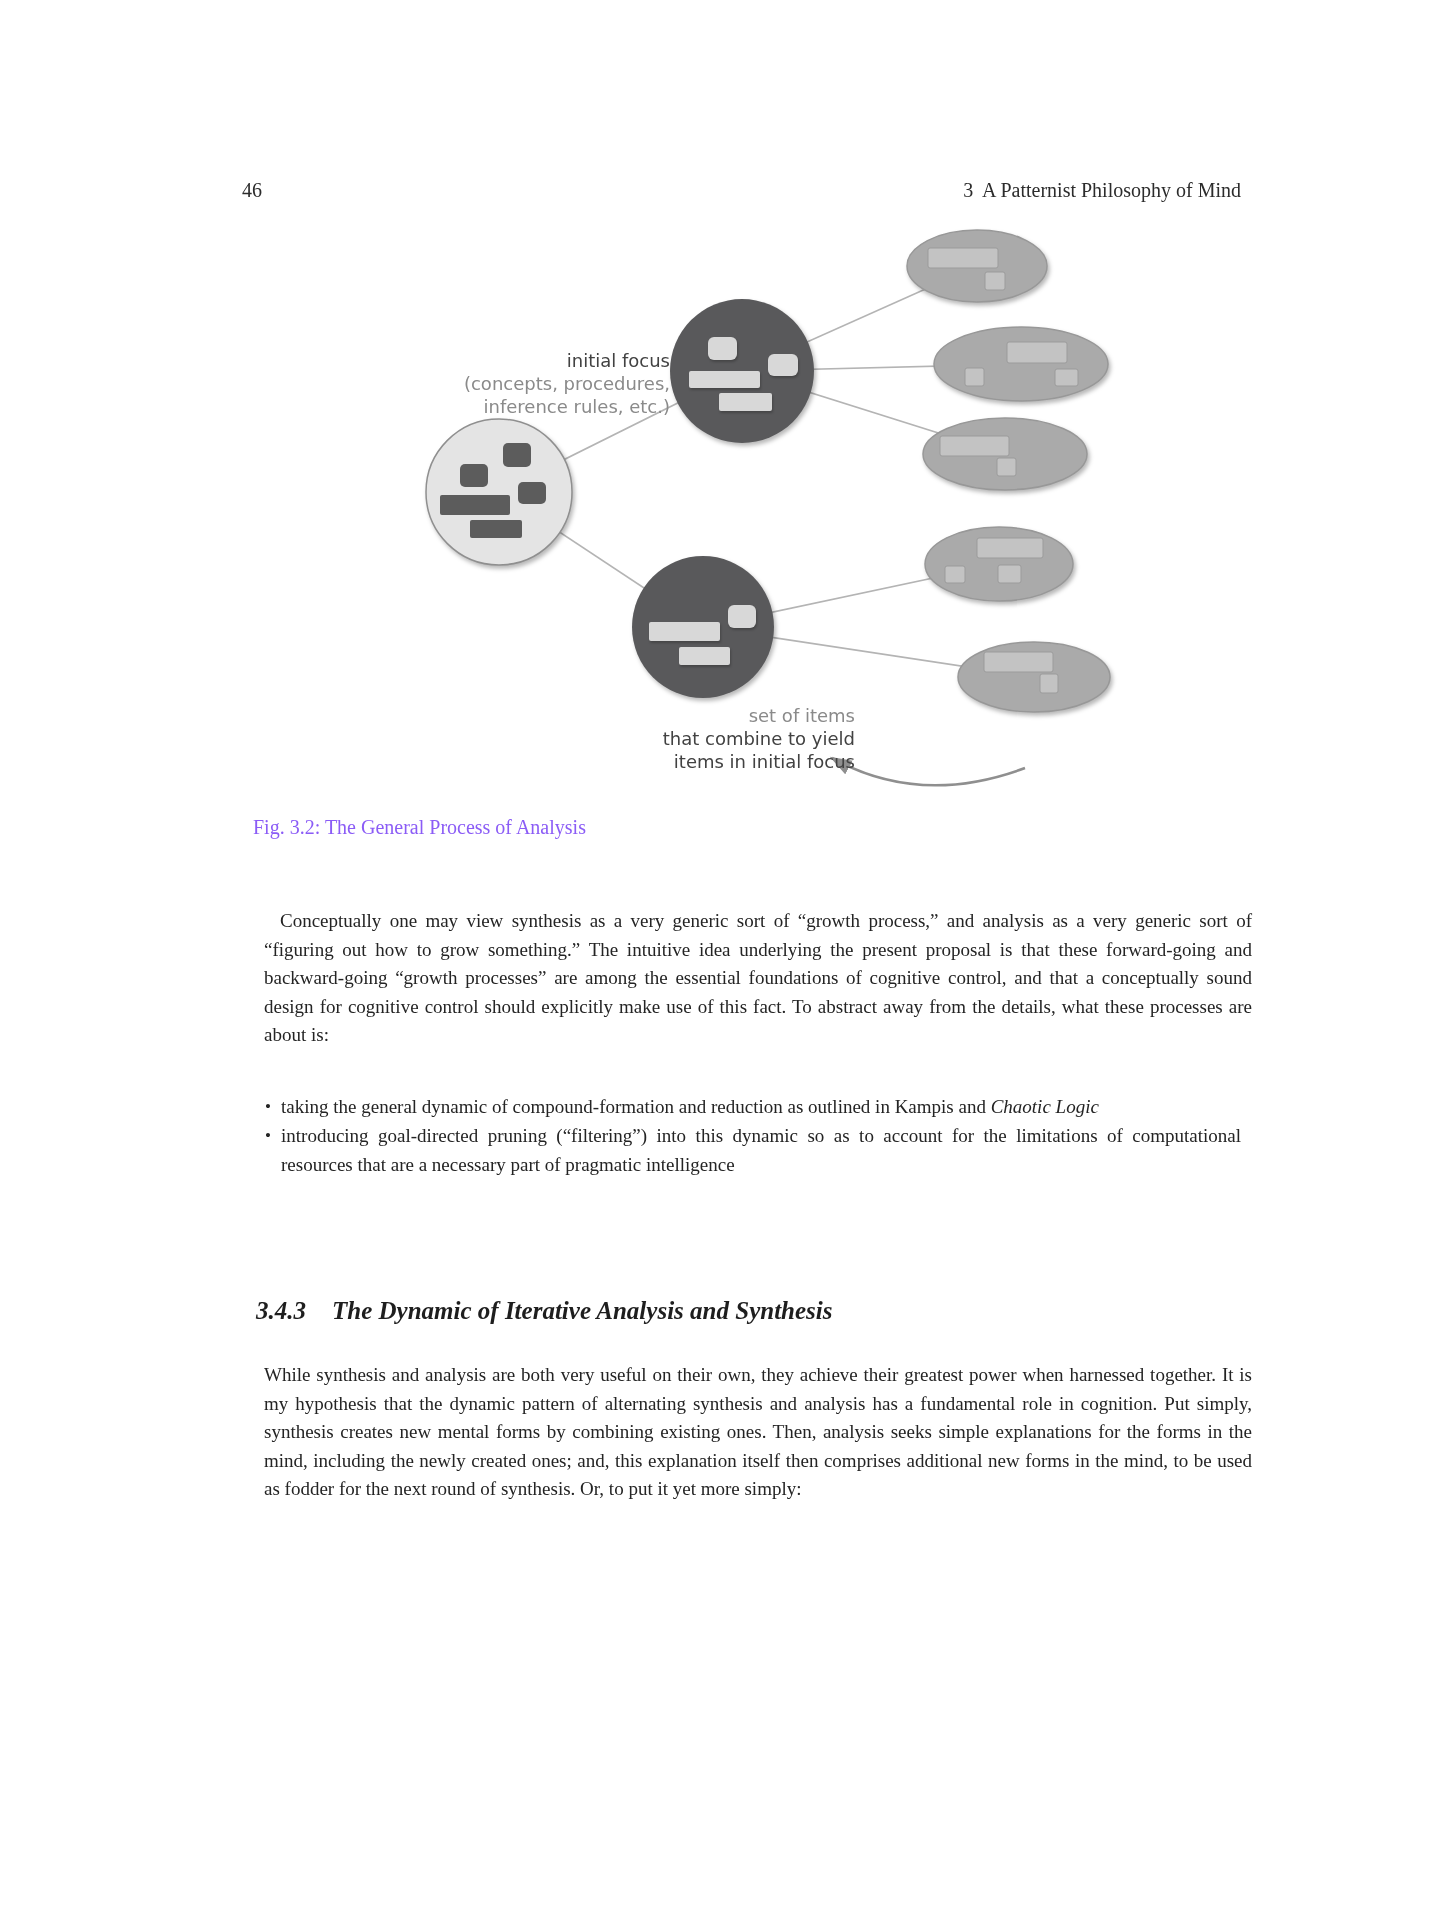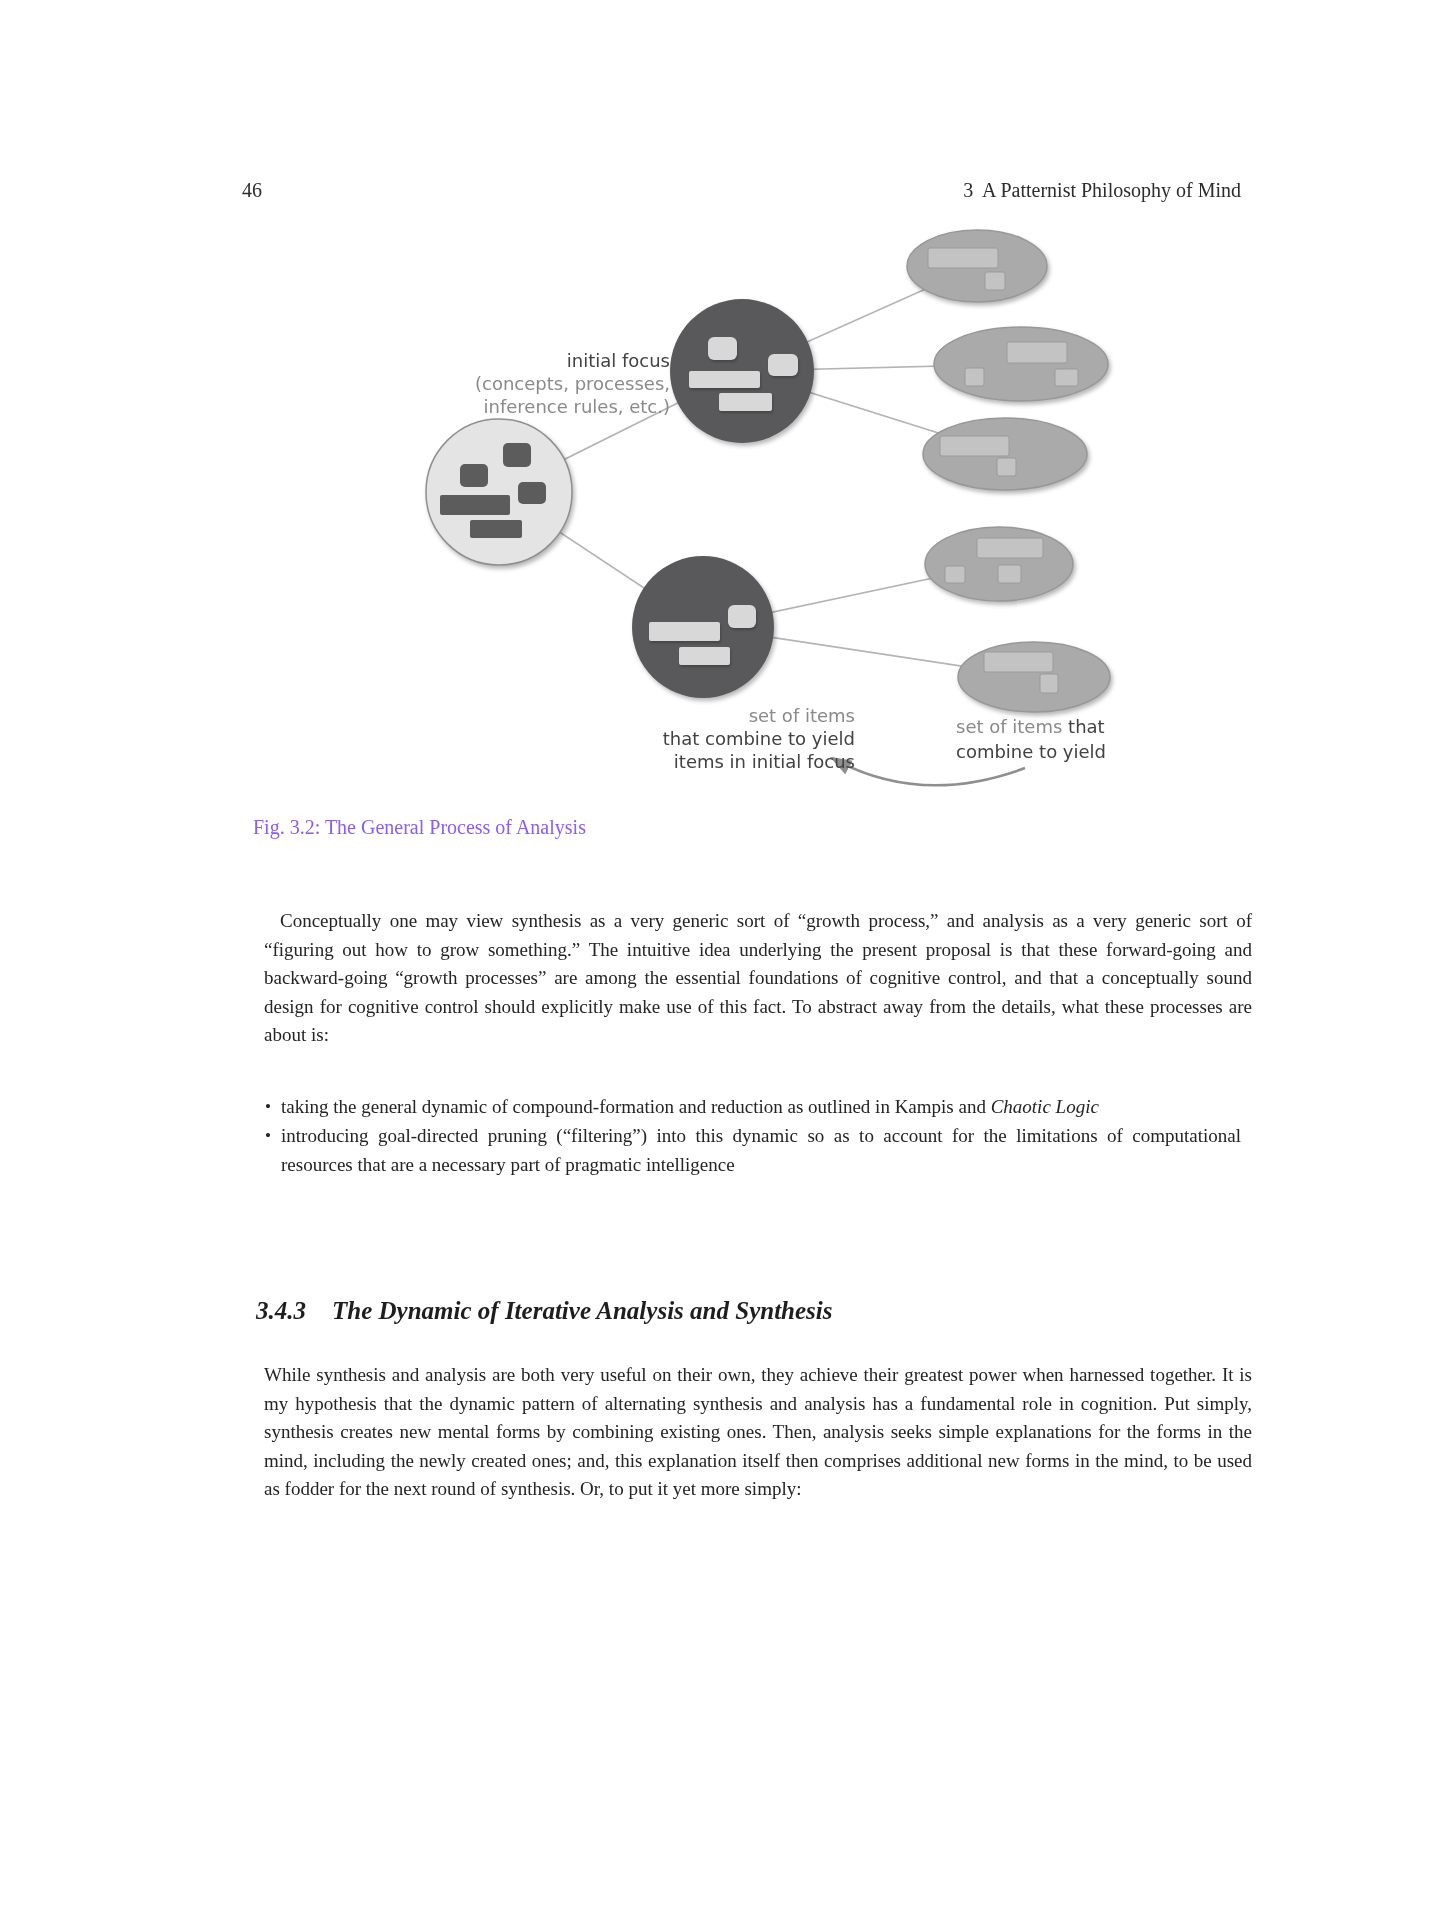--- a/index.html
+++ b/index.html
@@ -126,34 +126,30 @@
         <rect class="light-chip" x="269" y="407" width="71" height="19" rx="2"></rect>
         <rect class="light-chip" x="299" y="432" width="51" height="18" rx="2"></rect>
       </g>
     </g>
 
     <path class="arrow" d="M645,553 Q540,592 452,543" marker-end="url(#ah)"></path>
   </svg>
 
   <div class="fig-label" id="initial-focus-label">
     <div class="lbl-dark">initial focus</div>
-    <div class="lbl-gray">(concepts, processes,</div>
+    <div class="lbl-gray">(concepts, procedures,</div>
     <div class="lbl-gray">inference rules, etc.)</div>
   </div>
 
   <div class="fig-label" id="left-set-label">
     <div class="lbl-gray">set of items</div>
     <div class="lbl-dark">that combine to yield</div>
     <div class="lbl-dark">items in initial focus</div>
   </div>
 
-  <div class="fig-label" id="right-set-label">
-    <div><span class="lbl-gray">set of items</span><span class="lbl-dark"> that</span></div>
-    <div class="lbl-dark">combine to yield</div>
-  </div>
 
   <div class="caption">Fig. 3.2: The General Process of Analysis</div>
 
   <p class="body-par" id="par1">Conceptually one may view synthesis as a very generic sort of “growth process,” and analysis as a very generic sort of “figuring out how to grow something.” The intuitive idea underlying the present proposal is that these forward-going and backward-going “growth processes” are among the essential foundations of cognitive control, and that a conceptually sound design for cognitive control should explicitly make use of this fact. To abstract away from the details, what these processes are about is:</p>
 
   <div class="bullets">
     <div class="bullet-item">
       <span class="dot">•</span>
       <span class="bullet-text"><span>taking the general dynamic of compound-formation and reduction as outlined in Kampis and </span><em>Chaotic Logic</em></span>
     </div>

